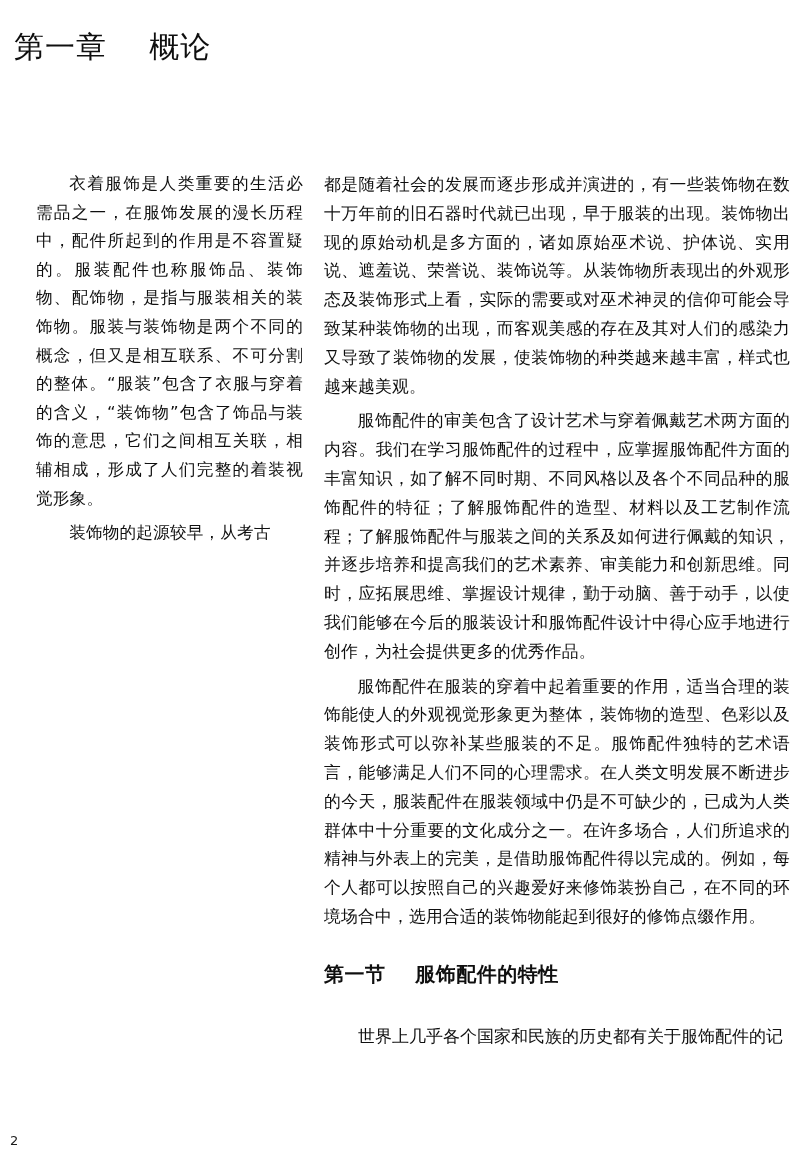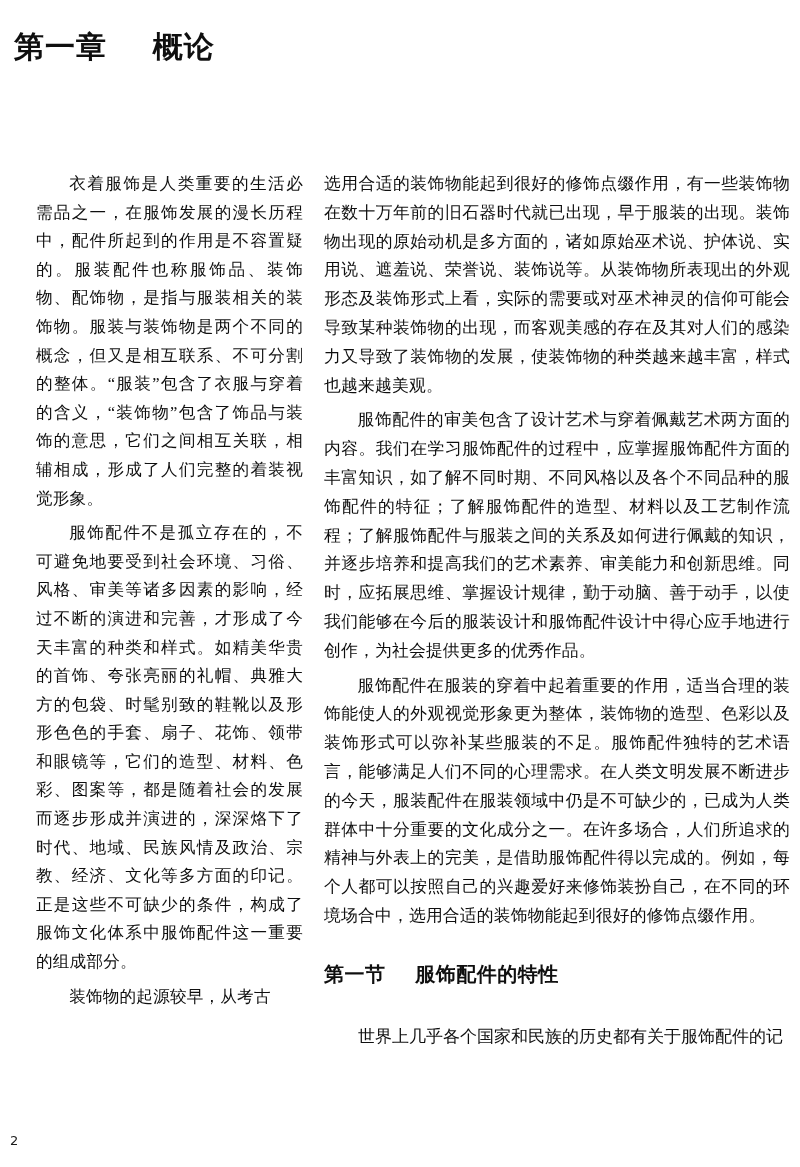--- a/index.html
+++ b/index.html
@@ -23,21 +23,21 @@
     height: 1167px;
     box-sizing: border-box;
   }
 
   
   .chapter-heading {
     position: absolute;
     left: 14px;
     top: 8px;
     font-size: 30px;
-    font-weight: bold;
+    font-weight: normal;
     letter-spacing: 1px;
     white-space: pre;
     line-height: 1.25;
   }
 
   
   .columns {
     position: absolute;
     left: 12px;
     top: 170px;
@@ -53,21 +53,20 @@
   .col-right { left: 312px; width: 466px; }
 
   p.para {
     margin: 0 0 6px 0;
     font-size: 16.6px;
     line-height: 28.6px;
     text-align: justify;
     text-justify: inter-character;
     text-indent: 2em;
     letter-spacing: 0.2px;
-    font-family: Liberation Serif, serif;
   }
   .col-right p.para {
     font-size: 16.8px;
     line-height: 28.8px;
   }
   
   .col-right p.para.cont {
     text-indent: 0;
   }
 
@@ -100,26 +99,25 @@
 <body>
 
 <div class="page">
 
   <h1 class="chapter-heading">第一章    概论</h1>
 
   <div class="columns">
 
     <div class="col col-left">
       <p class="para">衣着服饰是人类重要的生活必需品之一，在服饰发展的漫长历程中，配件所起到的作用是不容置疑的。服装配件也称服饰品、装饰物、配饰物，是指与服装相关的装饰物。服装与装饰物是两个不同的概念，但又是相互联系、不可分割的整体。“服装”包含了衣服与穿着的含义，“装饰物”包含了饰品与装饰的意思，它们之间相互关联，相辅相成，形成了人们完整的着装视觉形象。</p>
-      <p class="para">服饰配件不是孤立存在的，不可避免地要受到社会环境、习俗、风格、审美等诸多因素的影响，经过不断的演进和完善，才形成了今天丰富的种类和样式。如精美华贵的首饰、夸张亮丽的礼帽、典雅大方的包袋、时髦别致的鞋靴以及形形色色的手套、扇子、花饰、领带和眼镜等，它们的造型、材料、色彩、图案等，都是随着社会的发展而逐步形成并演进的，深深烙下了时代、地域、民族风情及政治、宗教、经济、文化等多方面的印记。正是这些不可缺少的条件，构成了服饰文化体系中服饰配件这一重要的组成部分。</p>
       <p class="para">装饰物的起源较早，从考古</p>
     </div>
 
     <div class="col col-right">
-      <p class="para cont">选用合适的装饰物能起到很好的修饰点缀作用，有一些装饰物在数十万年前的旧石器时代就已出现，早于服装的出现。装饰物出现的原始动机是多方面的，诸如原始巫术说、护体说、实用说、遮羞说、荣誉说、装饰说等。从装饰物所表现出的外观形态及装饰形式上看，实际的需要或对巫术神灵的信仰可能会导致某种装饰物的出现，而客观美感的存在及其对人们的感染力又导致了装饰物的发展，使装饰物的种类越来越丰富，样式也越来越美观。</p>
+      <p class="para cont">都是随着社会的发展而逐步形成并演进的，有一些装饰物在数十万年前的旧石器时代就已出现，早于服装的出现。装饰物出现的原始动机是多方面的，诸如原始巫术说、护体说、实用说、遮羞说、荣誉说、装饰说等。从装饰物所表现出的外观形态及装饰形式上看，实际的需要或对巫术神灵的信仰可能会导致某种装饰物的出现，而客观美感的存在及其对人们的感染力又导致了装饰物的发展，使装饰物的种类越来越丰富，样式也越来越美观。</p>
       <p class="para">服饰配件的审美包含了设计艺术与穿着佩戴艺术两方面的内容。我们在学习服饰配件的过程中，应掌握服饰配件方面的丰富知识，如了解不同时期、不同风格以及各个不同品种的服饰配件的特征；了解服饰配件的造型、材料以及工艺制作流程；了解服饰配件与服装之间的关系及如何进行佩戴的知识，并逐步培养和提高我们的艺术素养、审美能力和创新思维。同时，应拓展思维、掌握设计规律，勤于动脑、善于动手，以使我们能够在今后的服装设计和服饰配件设计中得心应手地进行创作，为社会提供更多的优秀作品。</p>
       <p class="para">服饰配件在服装的穿着中起着重要的作用，适当合理的装饰能使人的外观视觉形象更为整体，装饰物的造型、色彩以及装饰形式可以弥补某些服装的不足。服饰配件独特的艺术语言，能够满足人们不同的心理需求。在人类文明发展不断进步的今天，服装配件在服装领域中仍是不可缺少的，已成为人类群体中十分重要的文化成分之一。在许多场合，人们所追求的精神与外表上的完美，是借助服饰配件得以完成的。例如，每个人都可以按照自己的兴趣爱好来修饰装扮自己，在不同的环境场合中，选用合适的装饰物能起到很好的修饰点缀作用。</p>
 
       <h2 class="section-heading">第一节    服饰配件的特性</h2>
 
       <p class="section-lead">世界上几乎各个国家和民族的历史都有关于服饰配件的记</p>
     </div>
 
   </div>
 

